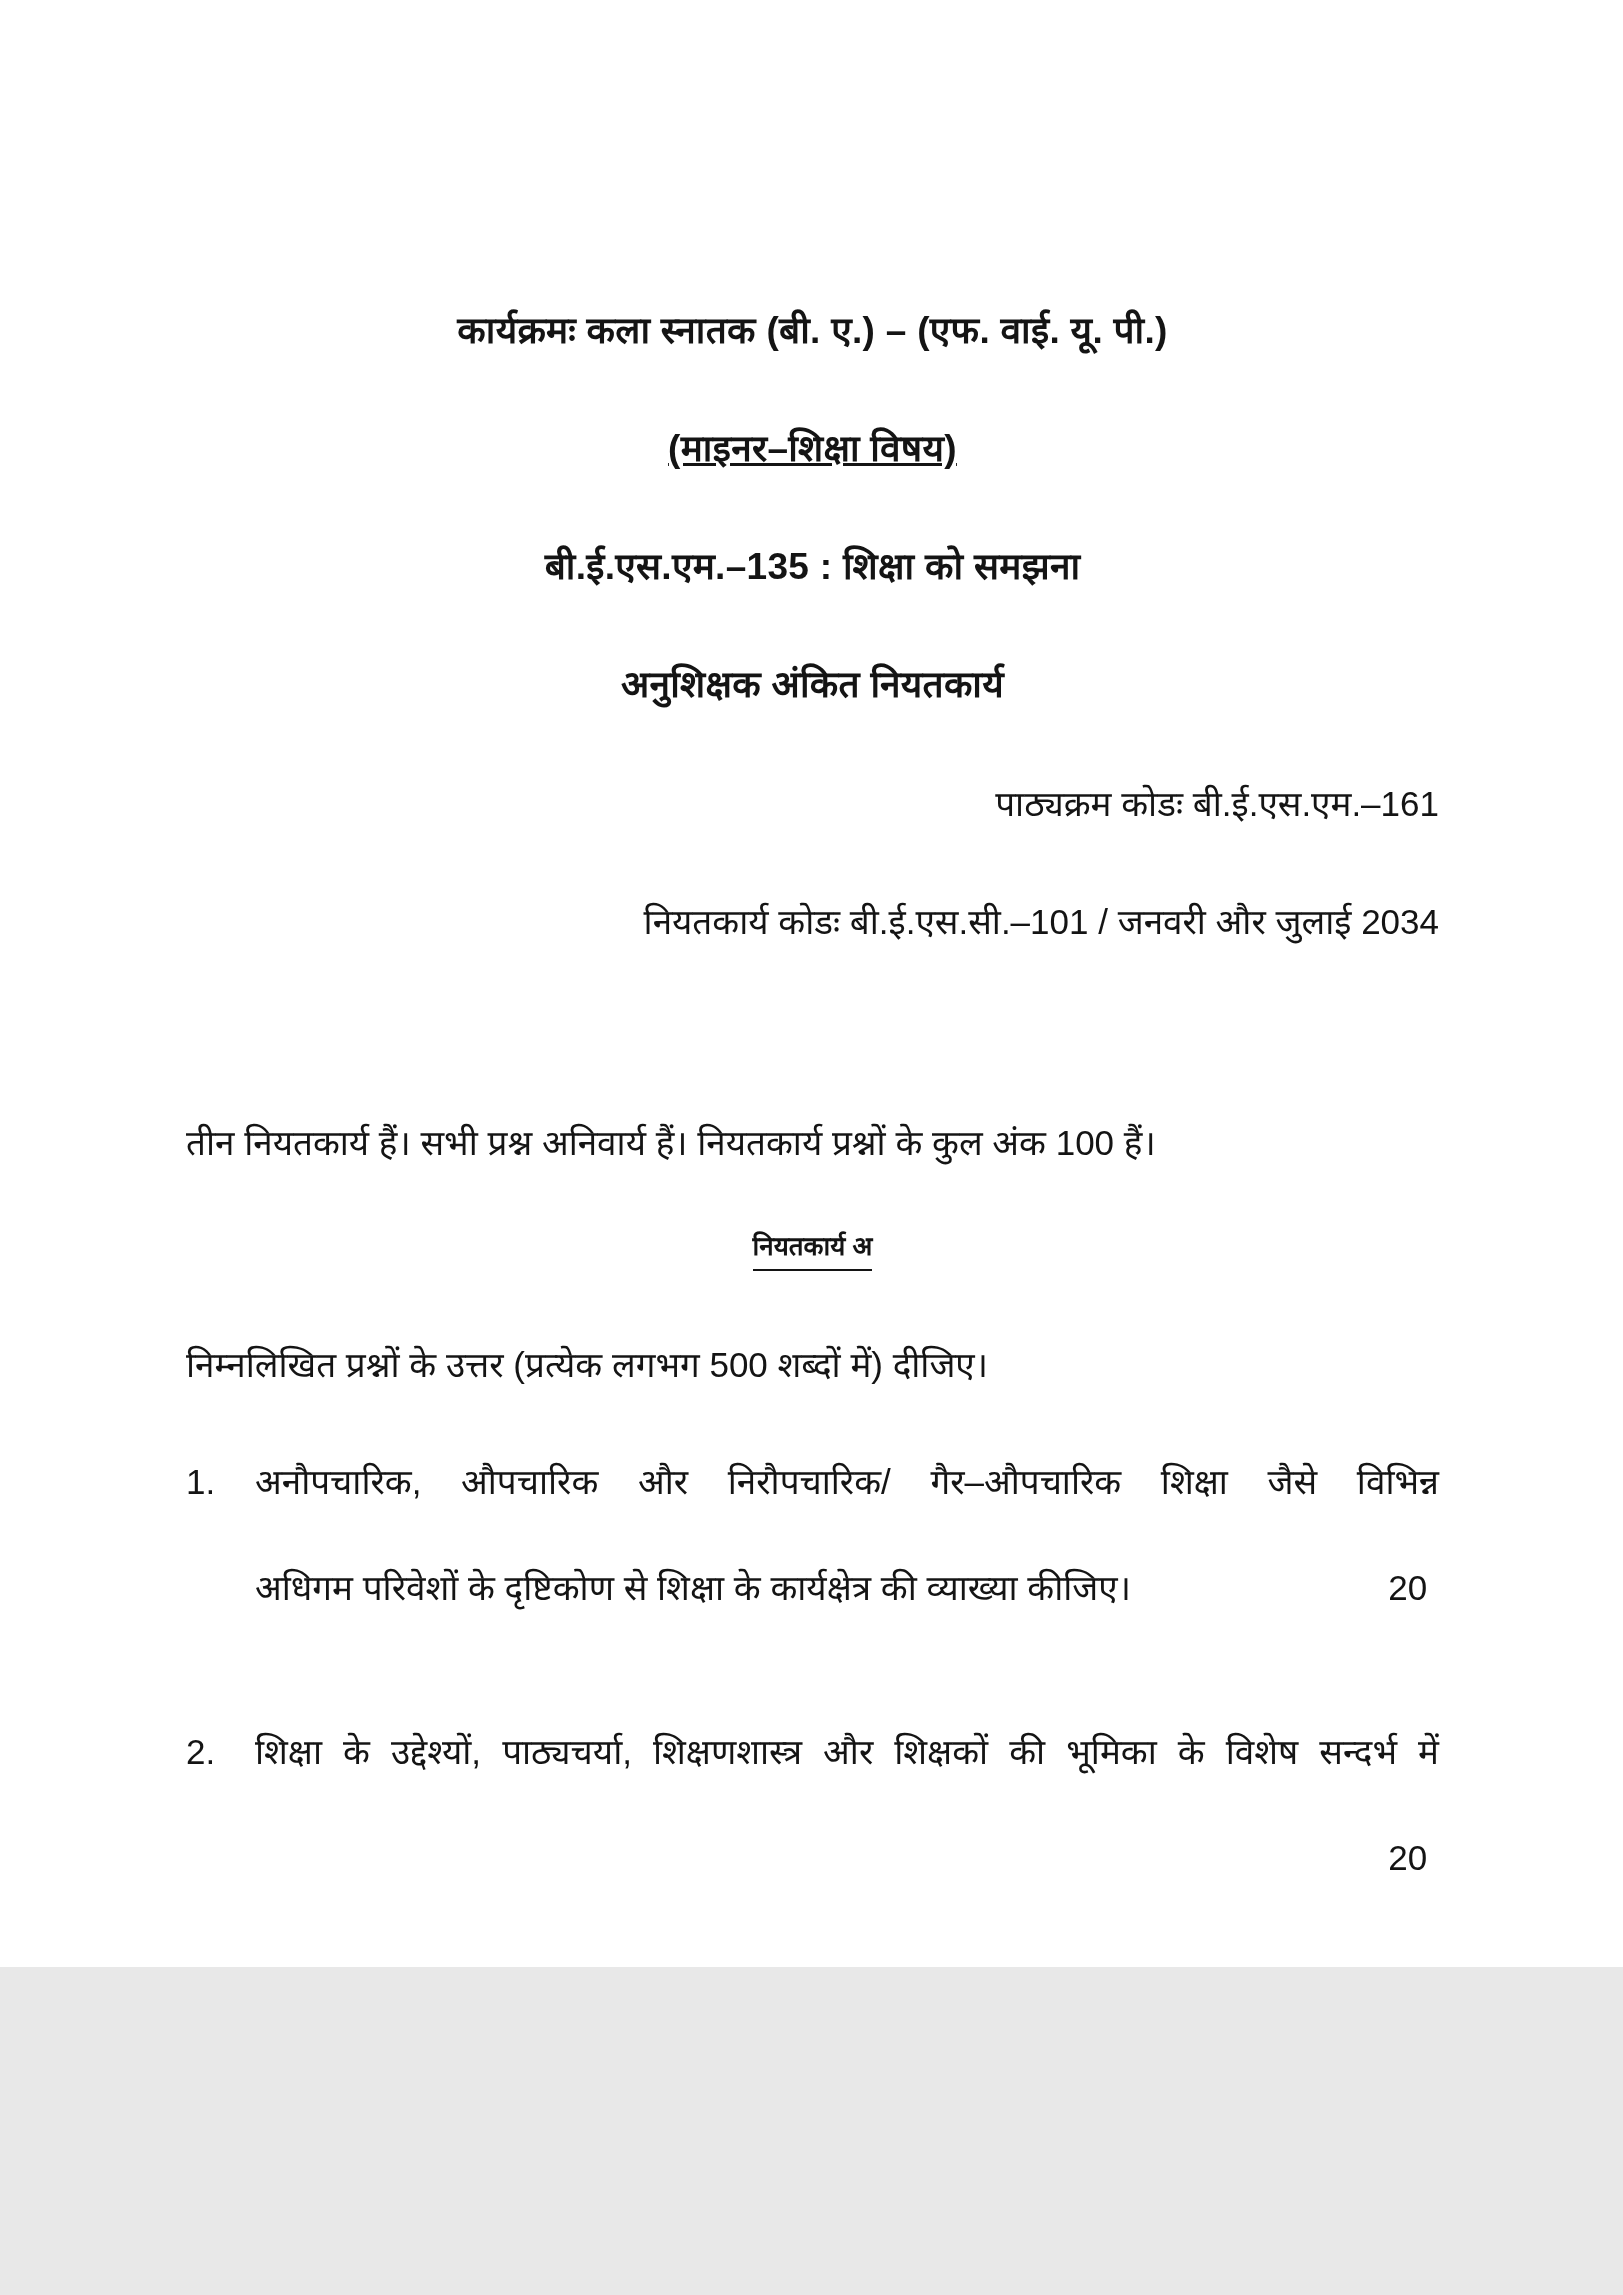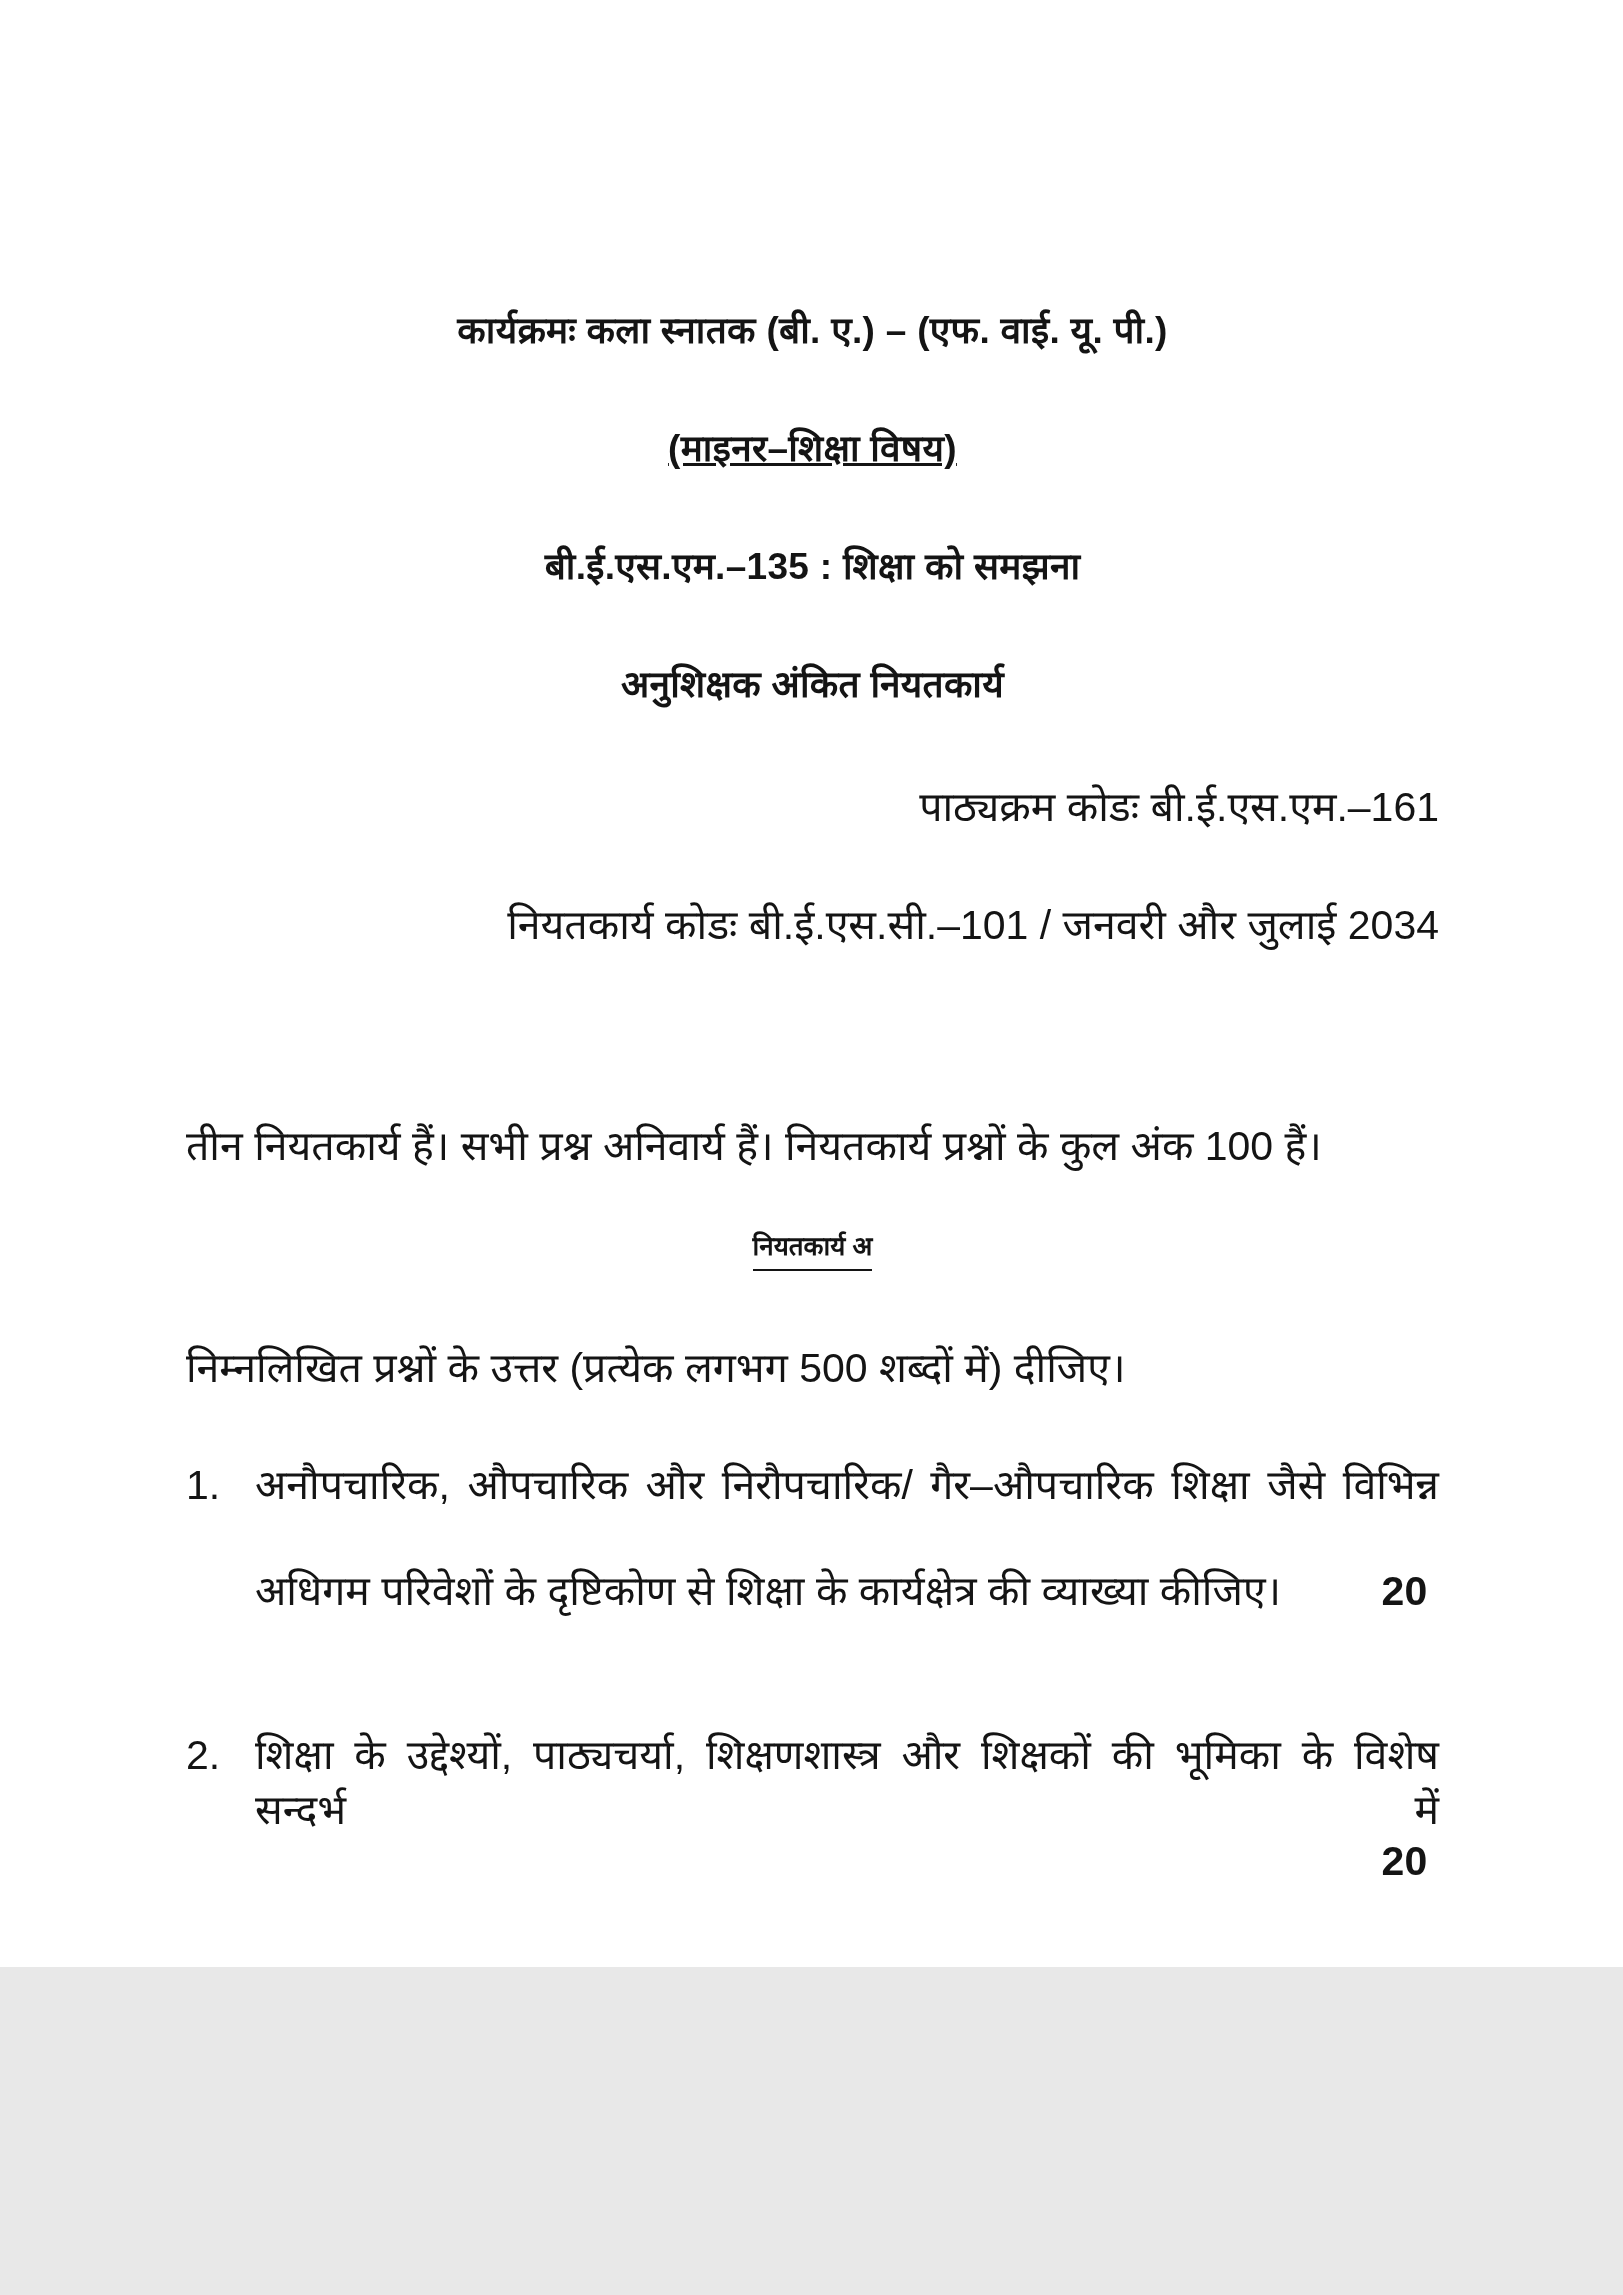--- a/index.html
+++ b/index.html
@@ -9,21 +9,21 @@
     height: 1967px;
     margin: 0 auto;
     background: #ffffff;
     color: #141414;
     font-family: "Liberation Sans", "DejaVu Sans", sans-serif;
   }
   .line {
     position: absolute;
     left: 186px;
     width: 1253px;
-    font-size: 41px;
+    font-size: 35px;
     line-height: 1.35;
     white-space: normal;
   }
   .title-line {
     text-align: center;
     font-weight: bold;
     font-size: 37px;
     letter-spacing: 0.3px;
   }
   .meta-line { text-align: right; }
@@ -38,21 +38,21 @@
   .q-text {
     flex: 1 1 auto;
     text-align: justify;
     text-align-last: justify;
   }
   .q-cont { padding-left: 69px; box-sizing: border-box; }
   .marks {
     position: absolute;
     right: 11.8px;
     top: 0;
-    font-weight: bold;
+    font-weight: normal;
   }
 </style>
 </head>
 <body>
 
 <div class="page">
 
   <div class="line title-line" style="top: 306px;">कार्यक्रमः कला स्नातक (बी. ए.) – (एफ. वाई. यू. पी.)</div>
 
   <div class="line title-line" style="top: 424px; text-decoration: underline;">(माइनर–शिक्षा विषय)</div>

